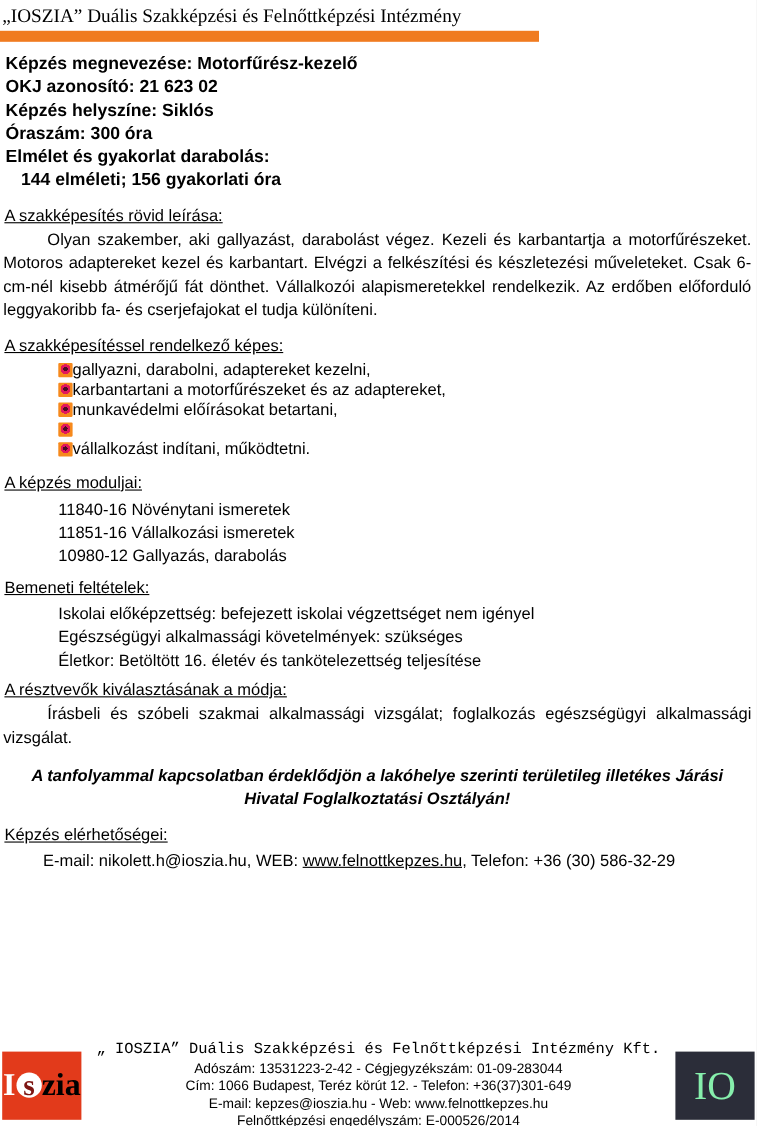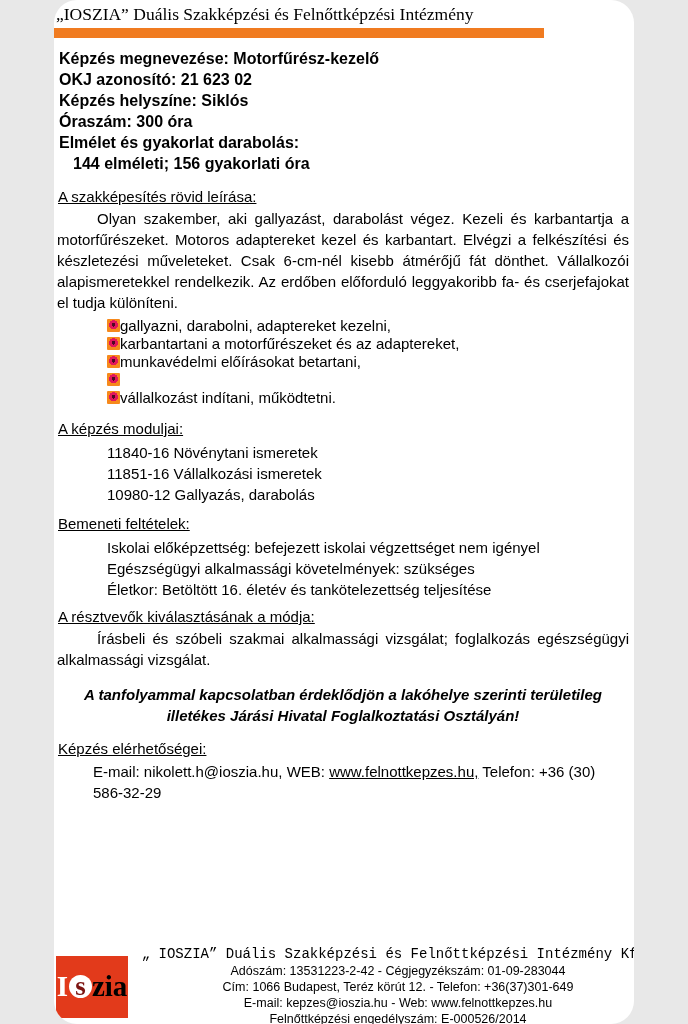--- a/index.html
+++ b/index.html
@@ -1,17 +1,17 @@
 <!DOCTYPE html>
 <html><head>
 <meta charset="utf-8">
 <style>
   html,body{margin:0;padding:0;background:#e8e8e8;}
-  .page{position:relative;width:580px;height:1024px;background:#ffffff;overflow:hidden;
-        font-family:"Liberation Sans",sans-serif;color:#000;margin:0 auto;border-radius:23px;}
+  .page{position:relative;width:688px;height:1024px;background:#ffffff;overflow:hidden;
+        font-family:"Liberation Sans",sans-serif;color:#000;margin:0 auto;}
   .content{padding:0 5px 0 3px;}
 
   
   .header-title{font-family:"Liberation Serif",serif;font-size:17.5px;padding:4px 0 3px 2px;}
   .accent-bar{width:490px;height:10px;background:#f07b20;}
 
   
   .logo-big{position:absolute;top:3px;left:500px;width:177px;height:182px;background:#f6891c;overflow:hidden;}
   .logo-blob{position:absolute;left:30%;top:-25%;width:130%;height:150%;background:#e2175c;border-radius:48%;}
   .logo-ring{position:absolute;left:12px;top:22px;width:136px;height:136px;border:7px solid #fff;border-radius:50%;
@@ -72,20 +72,21 @@
       <div>OKJ azonosító: 21 623 02</div>
       <div>Képzés helyszíne: Siklós</div>
       <div>Óraszám: 300 óra</div>
       <div>Elmélet és gyakorlat darabolás:</div>
       <div class="indent">144 elméleti; 156 gyakorlati óra</div>
     </div>
 
     <div class="sec-h">A szakképesítés rövid leírása:</div>
     <div class="para">Olyan szakember, aki gallyazást, darabolást végez. Kezeli és karbantartja a motorfűrészeket. Motoros adaptereket kezel és karbantart. Elvégzi a felkészítési és készletezési műveleteket. Csak 6-cm-nél kisebb átmérőjű fát dönthet. Vállalkozói alapismeretekkel rendelkezik. Az erdőben előforduló leggyakoribb fa- és cserjefajokat el tudja különíteni.</div>
 
+    <div class="sec-h">A szakképesítéssel rendelkező képes:</div>
     <div class="bullets">
       <div class="bullet-row">
           <span class="bullet-icon"></span>
           <span>gallyazni, darabolni, adaptereket kezelni,</span>
         </div>
       <div class="bullet-row">
           <span class="bullet-icon"></span>
           <span>karbantartani a motorfűrészeket és az adaptereket,</span>
         </div>
       <div class="bullet-row">

